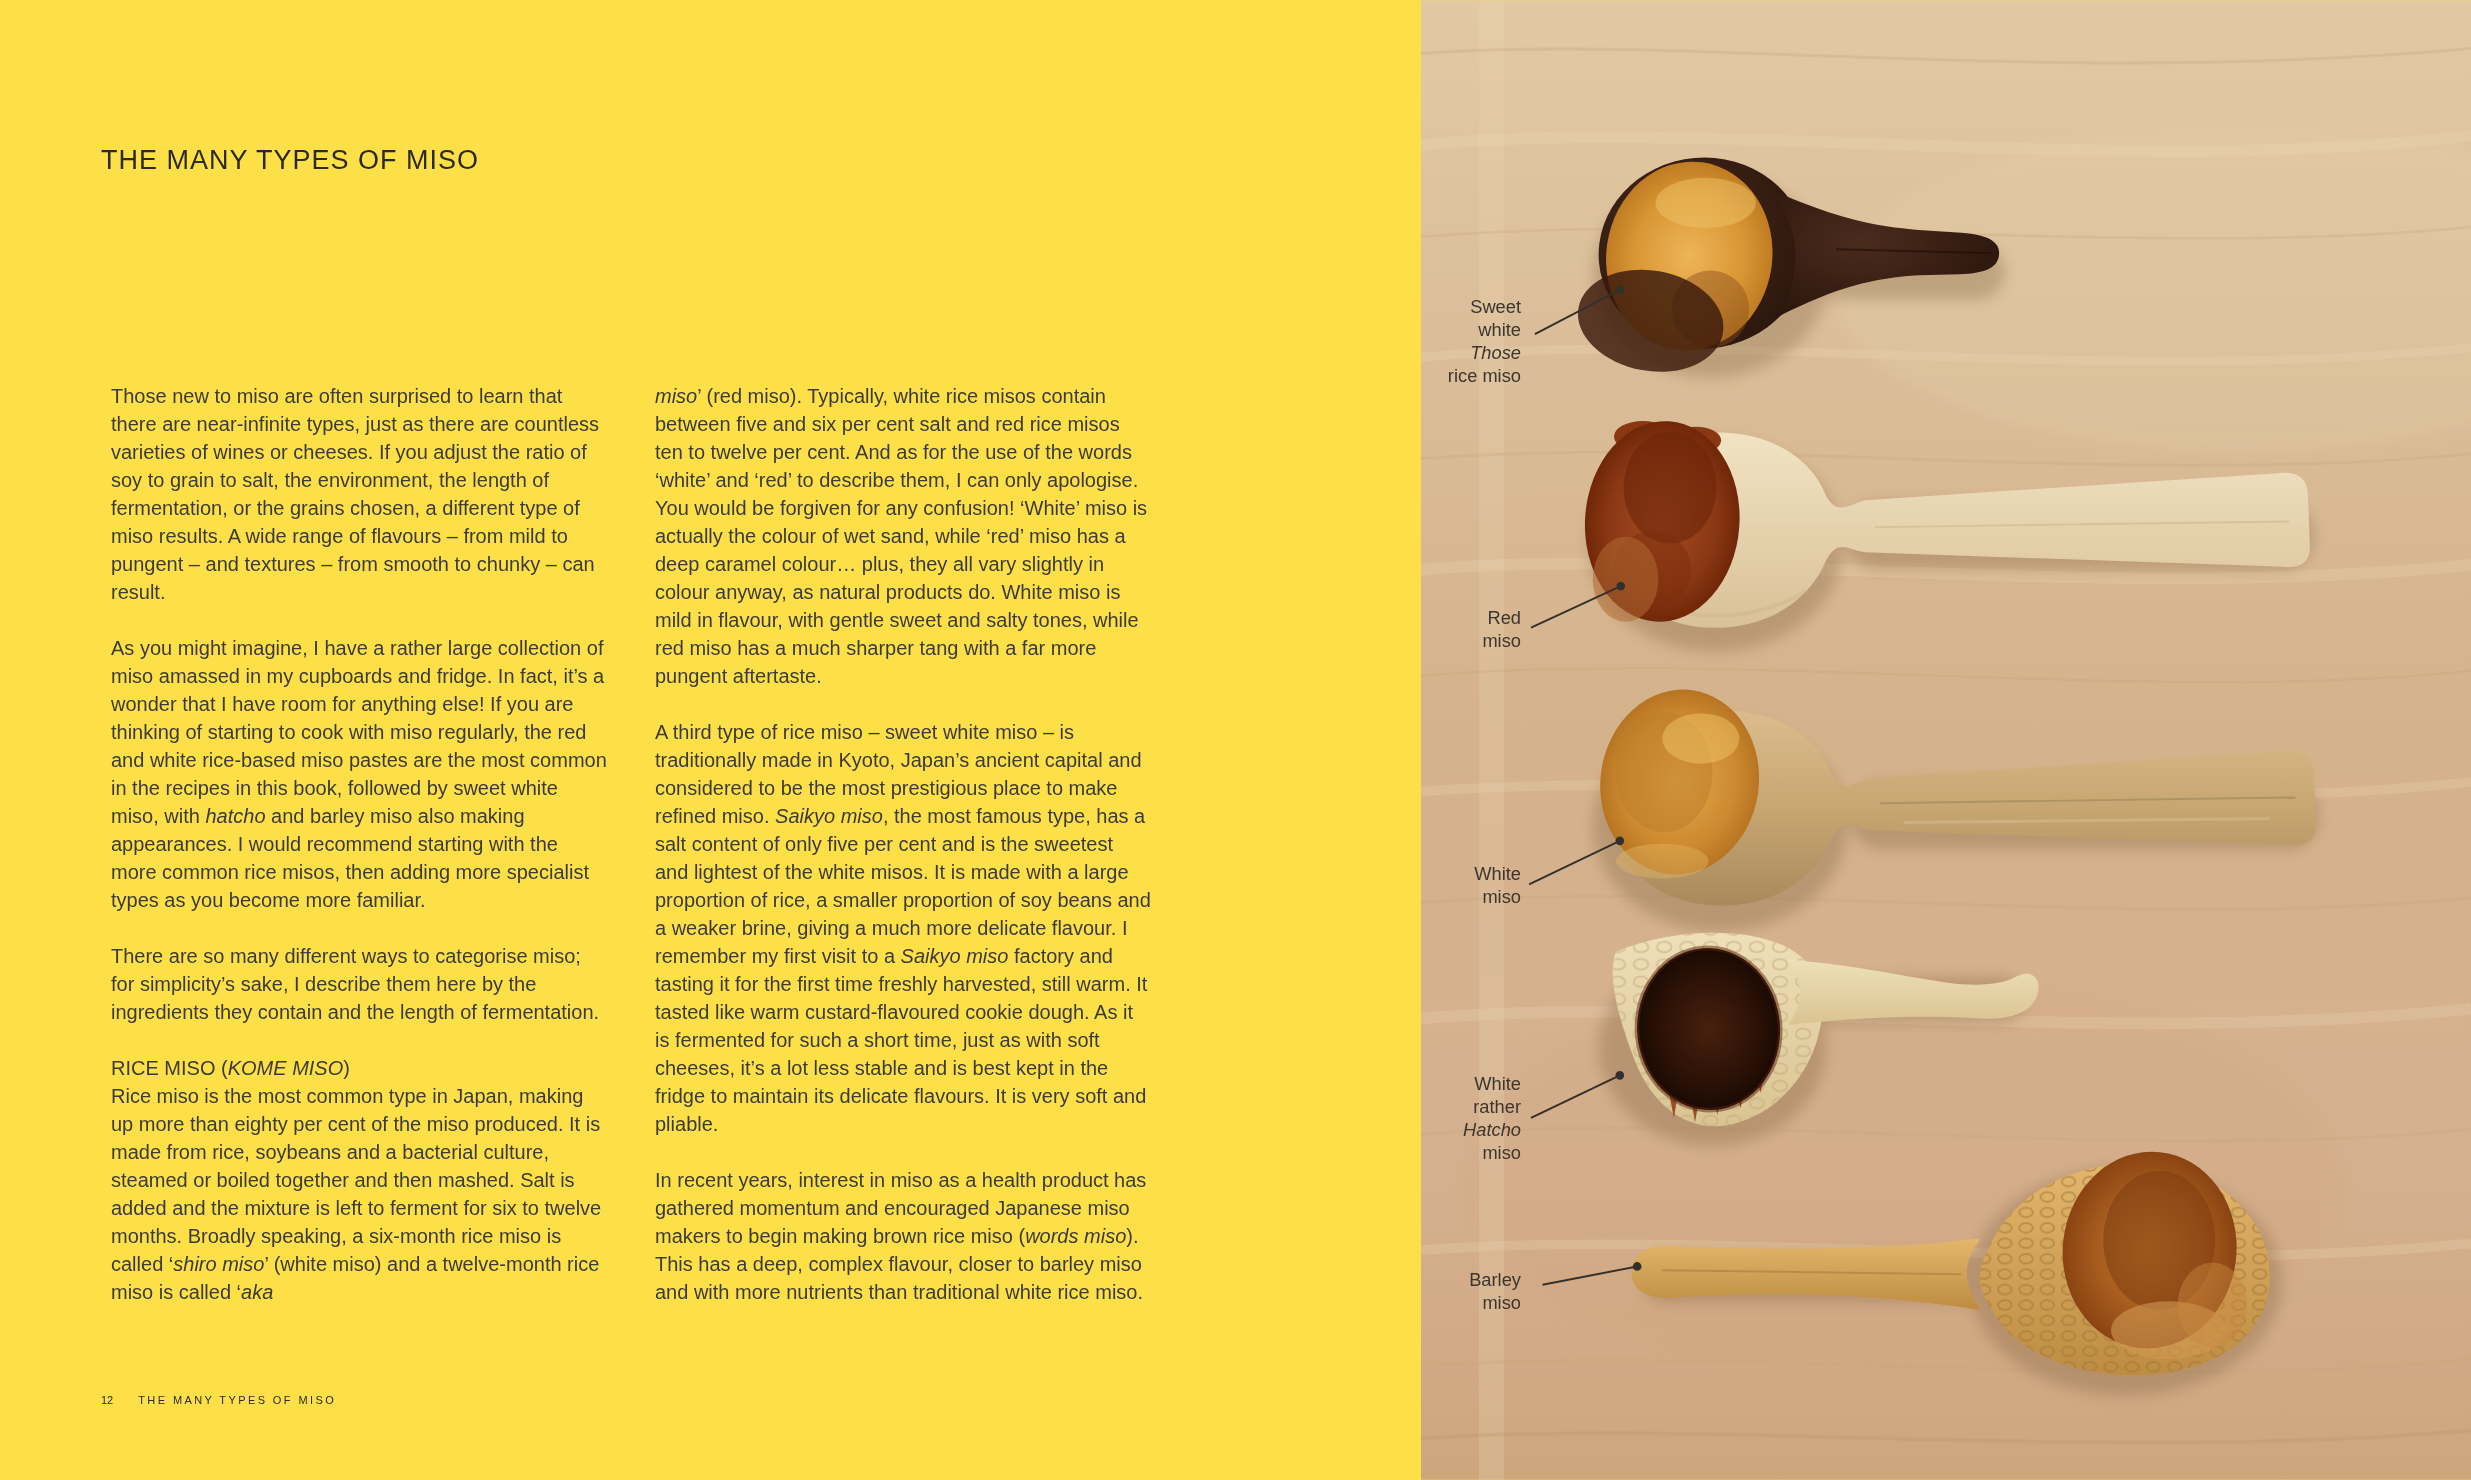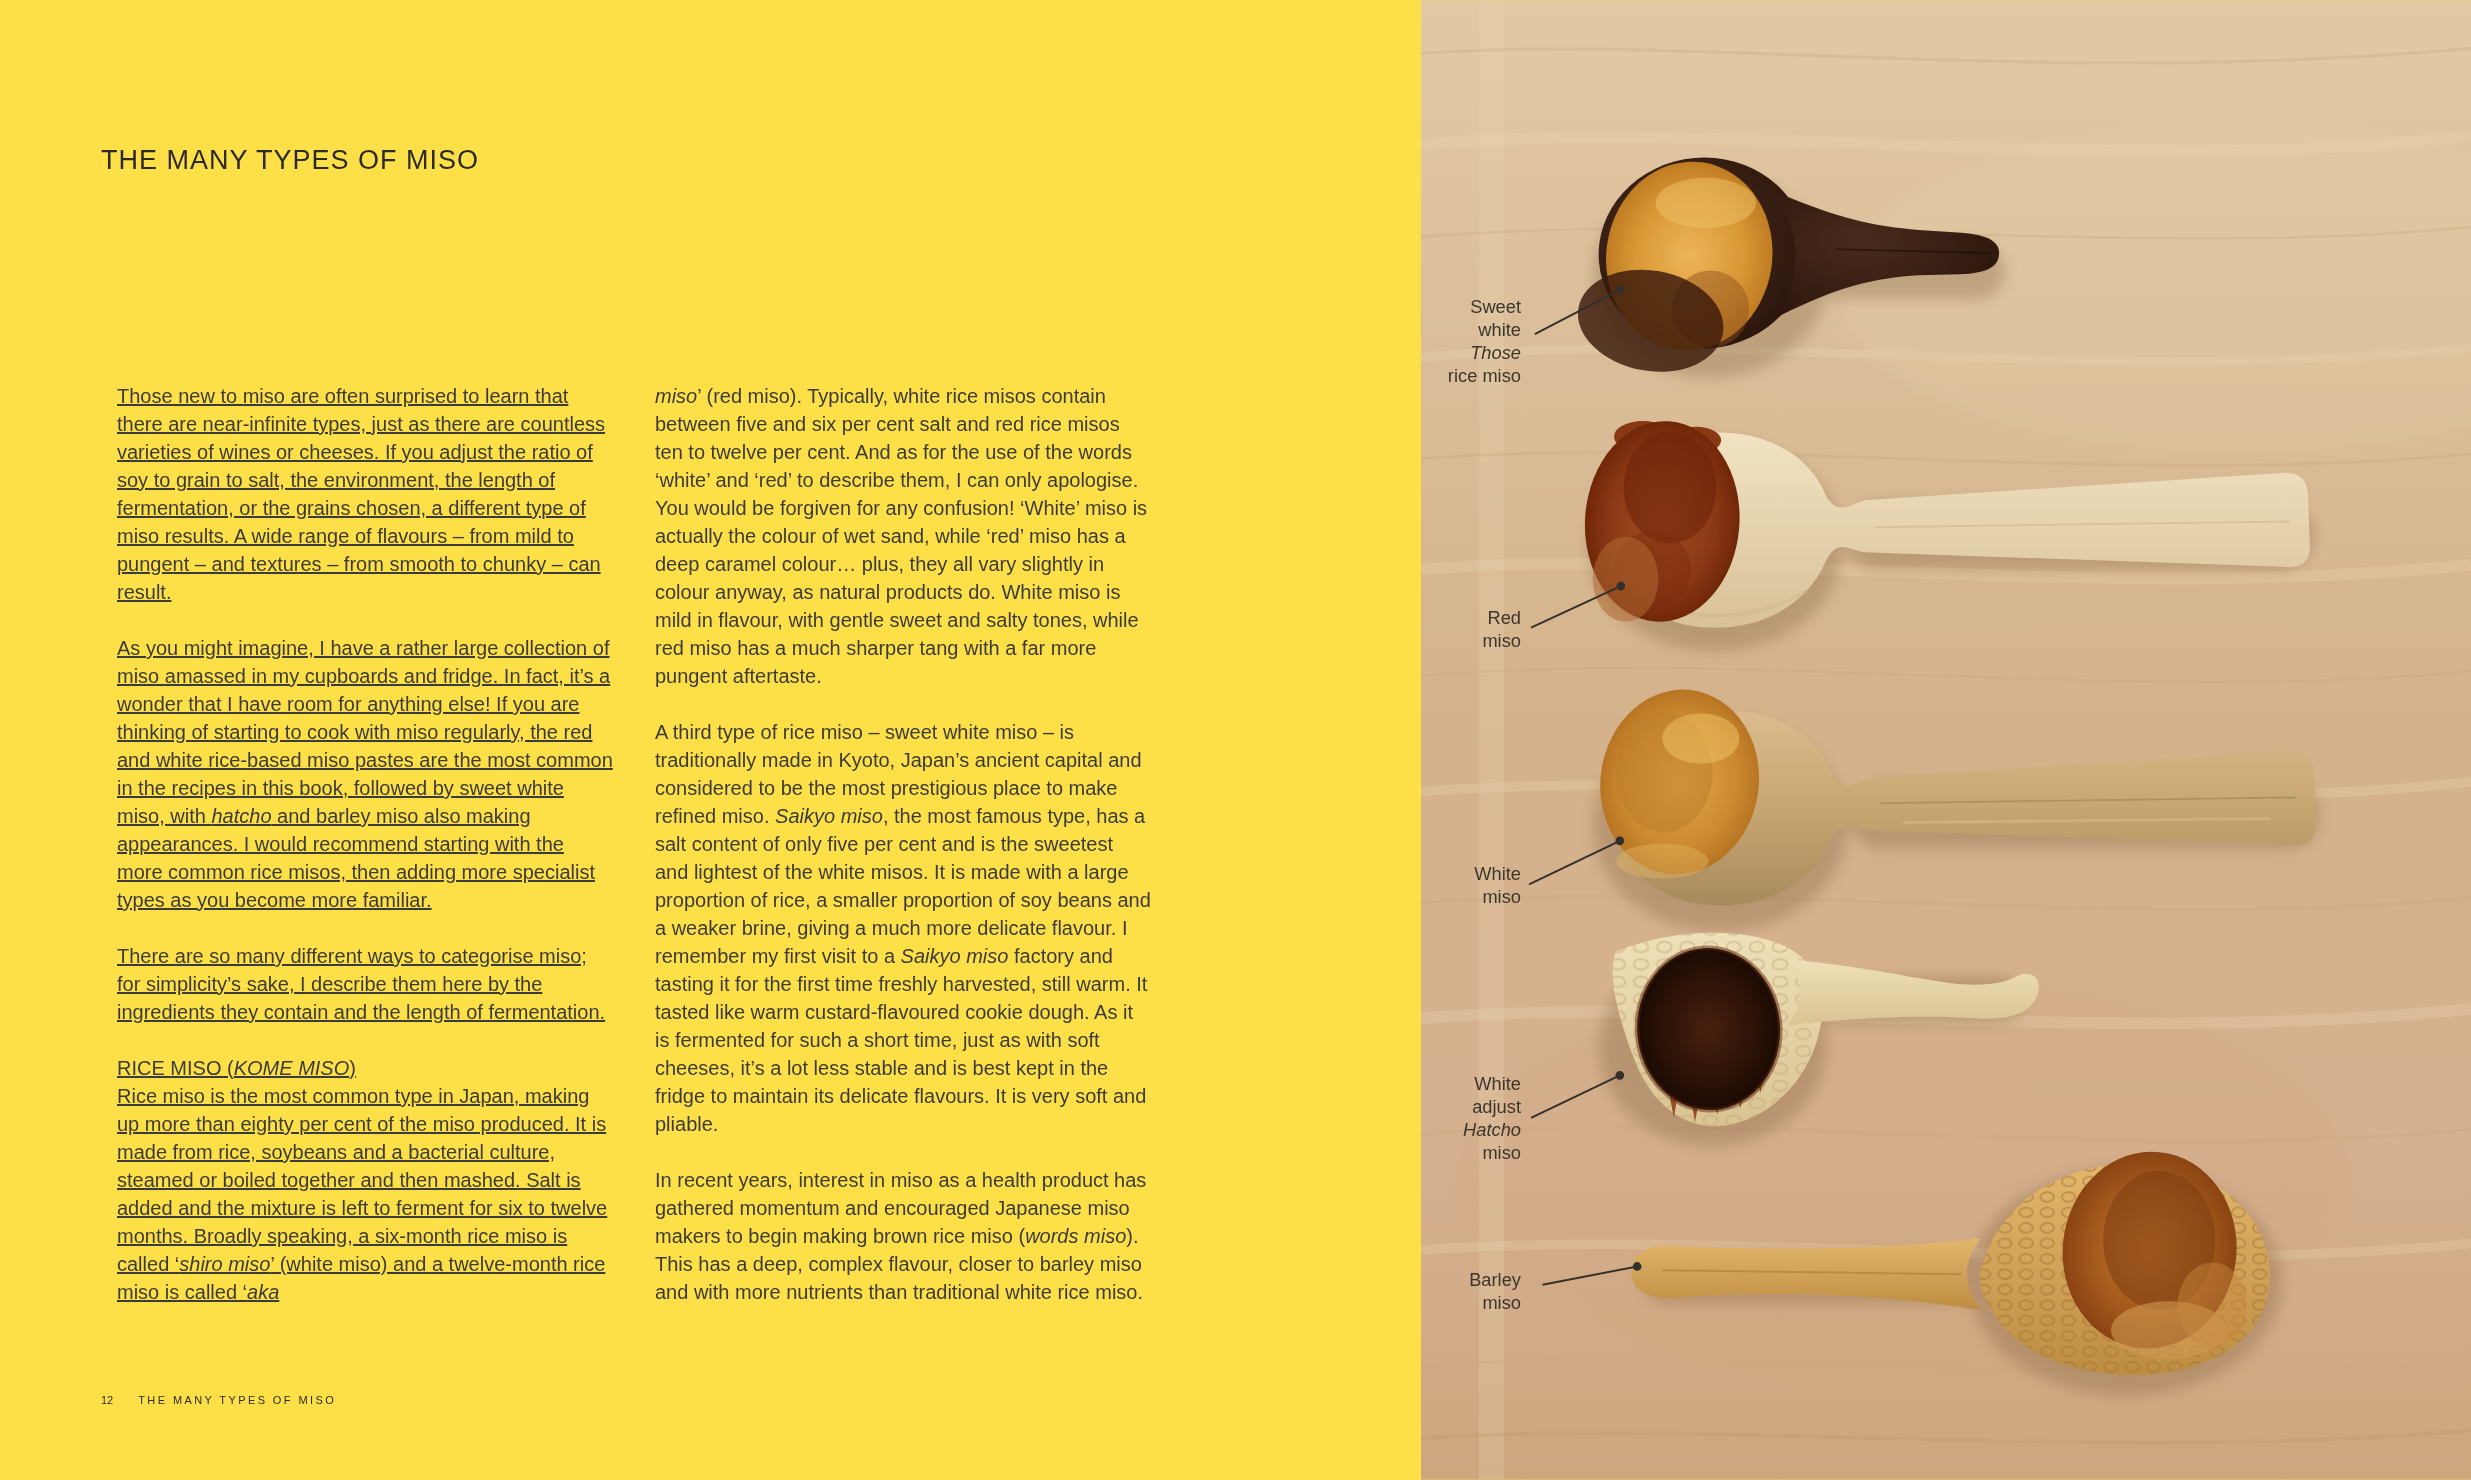--- a/index.html
+++ b/index.html
@@ -4,21 +4,21 @@
 <style>
   html,body{margin:0;padding:0;background:#ffffff;}
   body{width:2472px;height:1480px;font-family:"Liberation Sans",sans-serif;}
   .spread{position:relative;width:2472px;height:1480px;overflow:hidden;background:#fde047;}
 
   
   .page-title{position:absolute;left:101px;top:145px;font-size:27px;letter-spacing:1px;
               color:#2c2a28;font-weight:400;}
   .col{position:absolute;top:382px;width:496px;font-size:20px;line-height:28px;
        color:#3d3b39;text-align:left;}
-  .col-1{left:117px;text-decoration:underline;}
+  .col-1{left:111px;}
   .col-2{left:607px;margin-left:48px;}
   .col p{margin:0 0 28px 0;}
   .col p.heading{margin-bottom:0;}
   em{font-style:italic;}
   .footer{position:absolute;left:101px;top:1394px;font-size:11px;color:#2c2a28;
           letter-spacing:2.4px;white-space:nowrap;}
   .footer .num{letter-spacing:0;margin-right:25px;}
 
   
   .photo{position:absolute;left:1421px;top:0;width:1266px;height:1480px;overflow:hidden;}
@@ -242,18 +242,18 @@
         <g>
             <line x1="126" y1="1331" x2="224" y2="1312"></line>
             <circle cx="224" cy="1312" r="3.5"></circle>
           </g>
       </g>
     </svg>
 
     <div class="photo-label lbl-1"><span>Sweet</span><br><span>white</span><br><em>Those</em><br><span>rice miso</span></div>
     <div class="photo-label lbl-2"><span>Red</span><br><span>miso</span></div>
     <div class="photo-label lbl-3"><span>White</span><br><span>miso</span></div>
-    <div class="photo-label lbl-4"><span>White</span><br><span>adjust</span><br><em>Hatcho</em><br><span>miso</span></div>
+    <div class="photo-label lbl-4"><span>White</span><br><span>rather</span><br><em>Hatcho</em><br><span>miso</span></div>
     <div class="photo-label lbl-5"><span>Barley</span><br><span>miso</span></div>
   </div>
 
 </div>
 
 
 </body></html>

